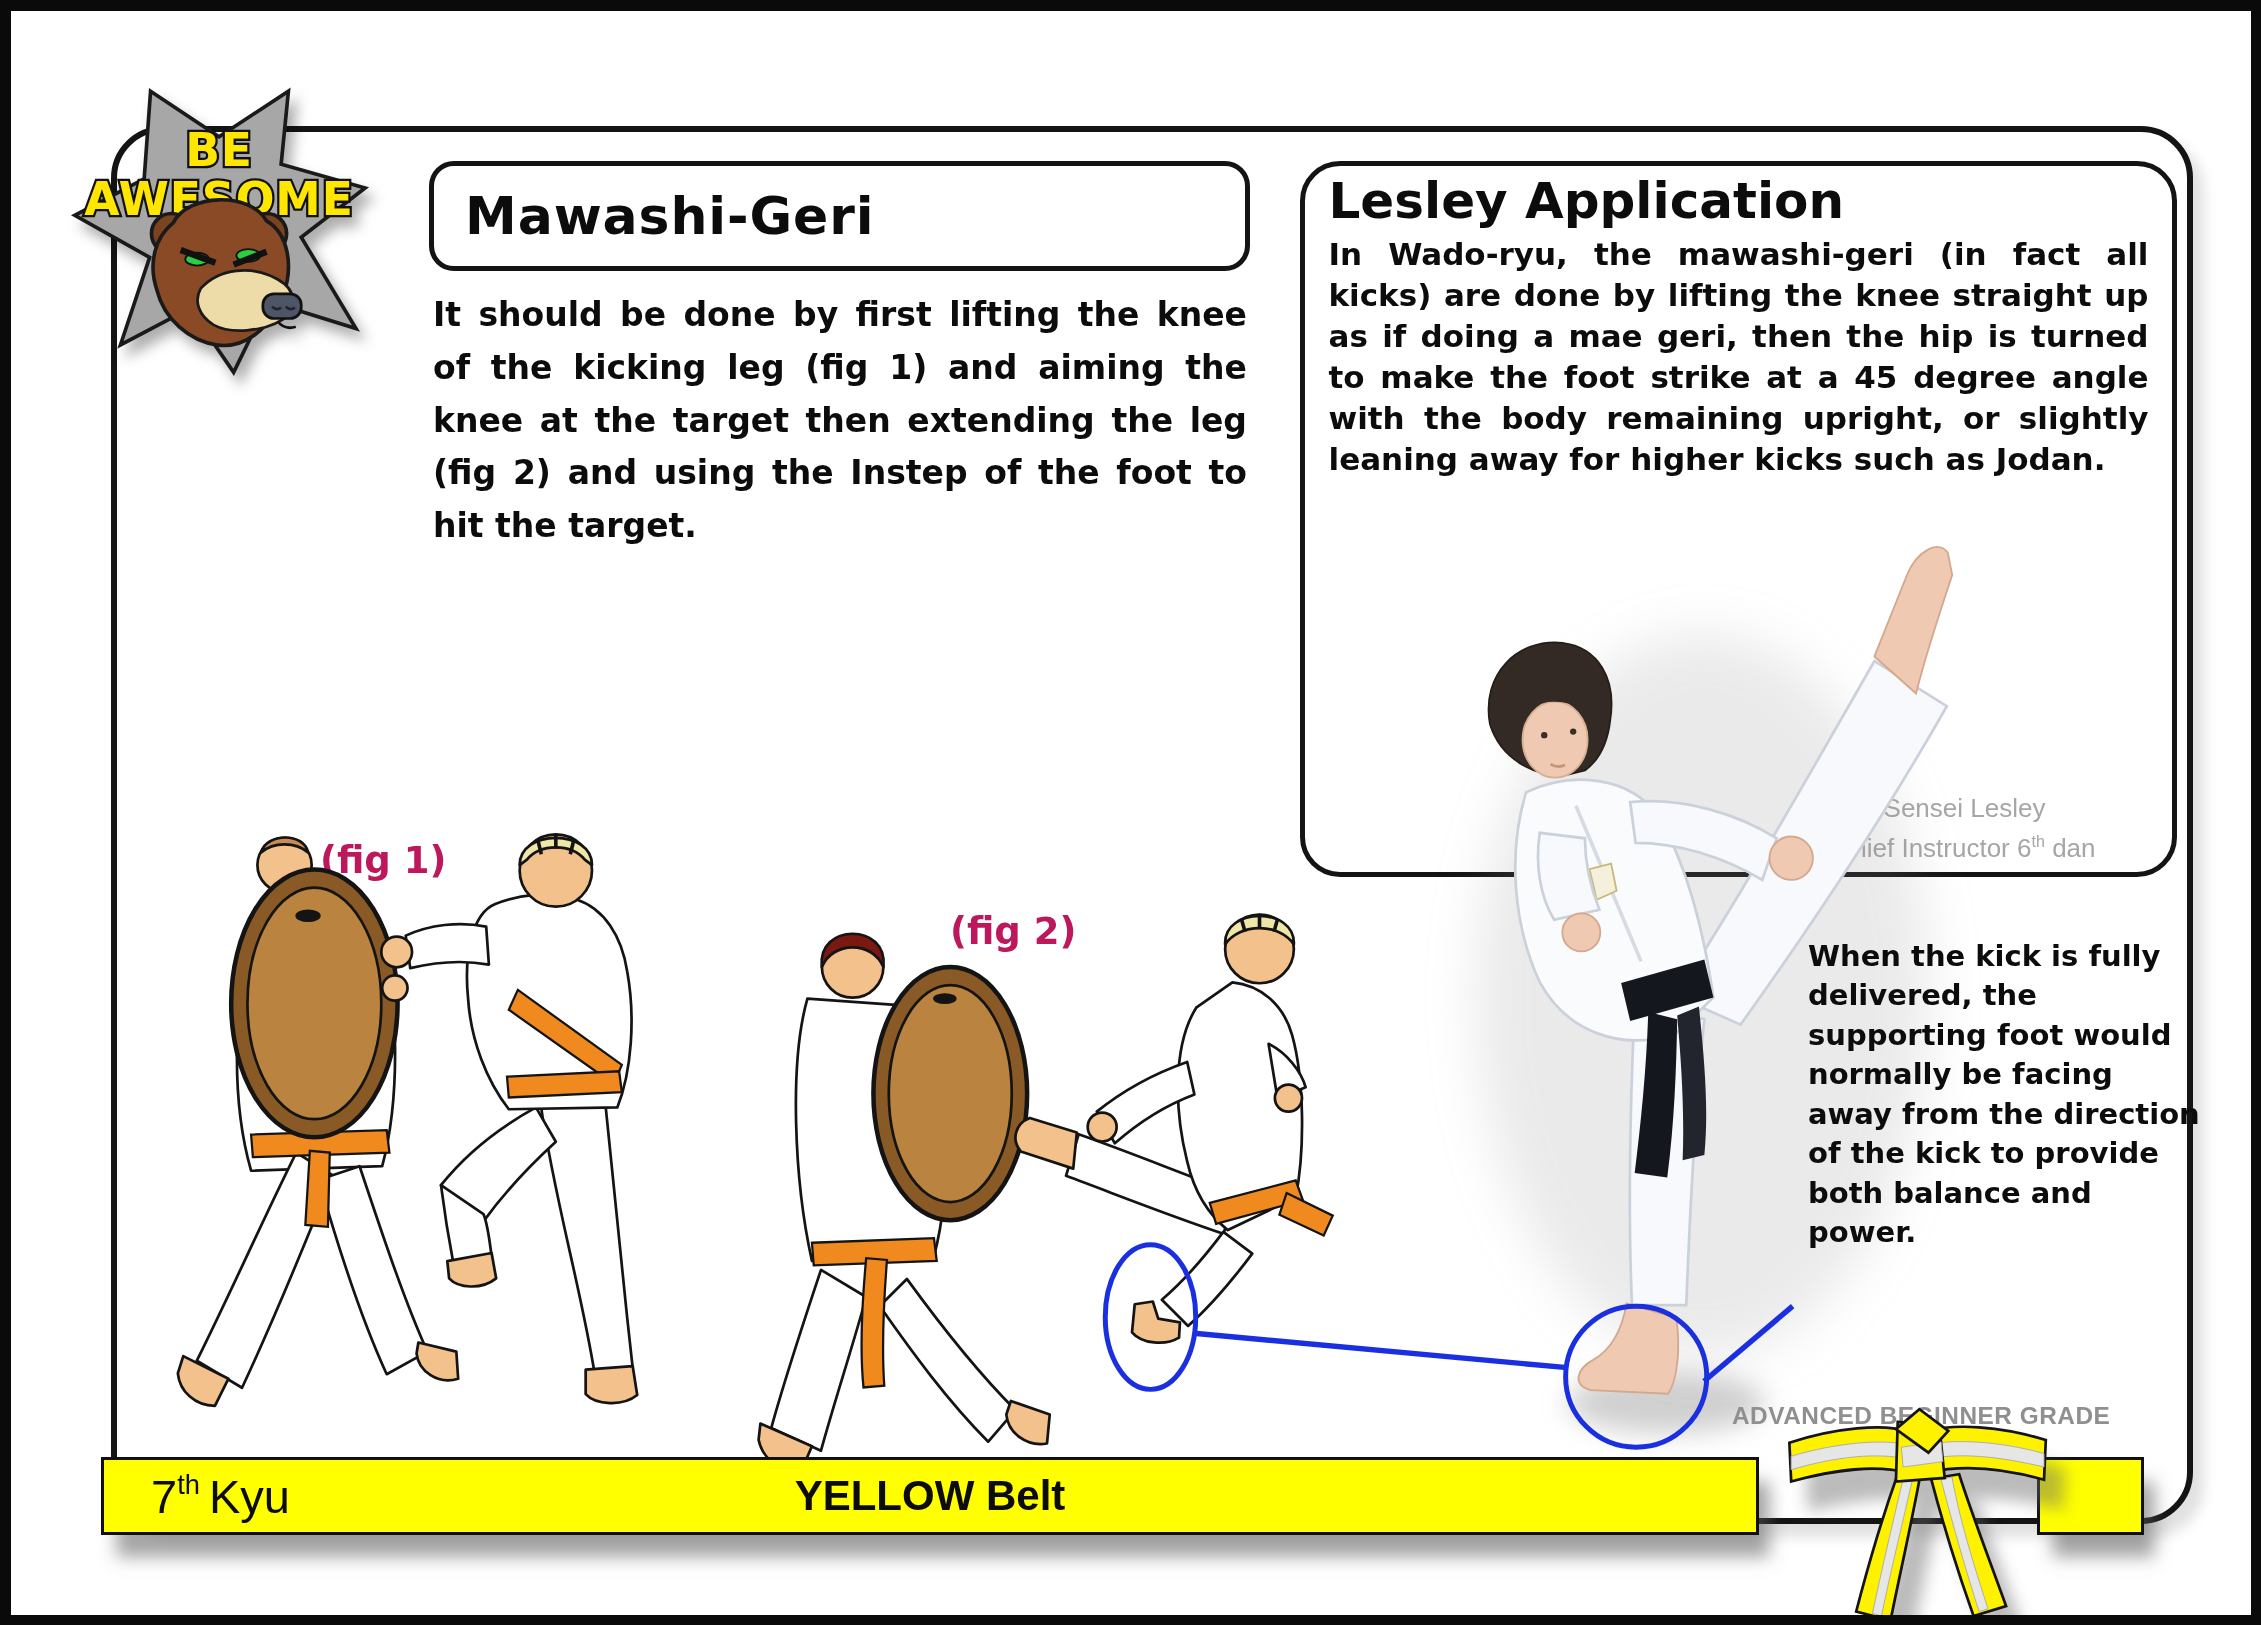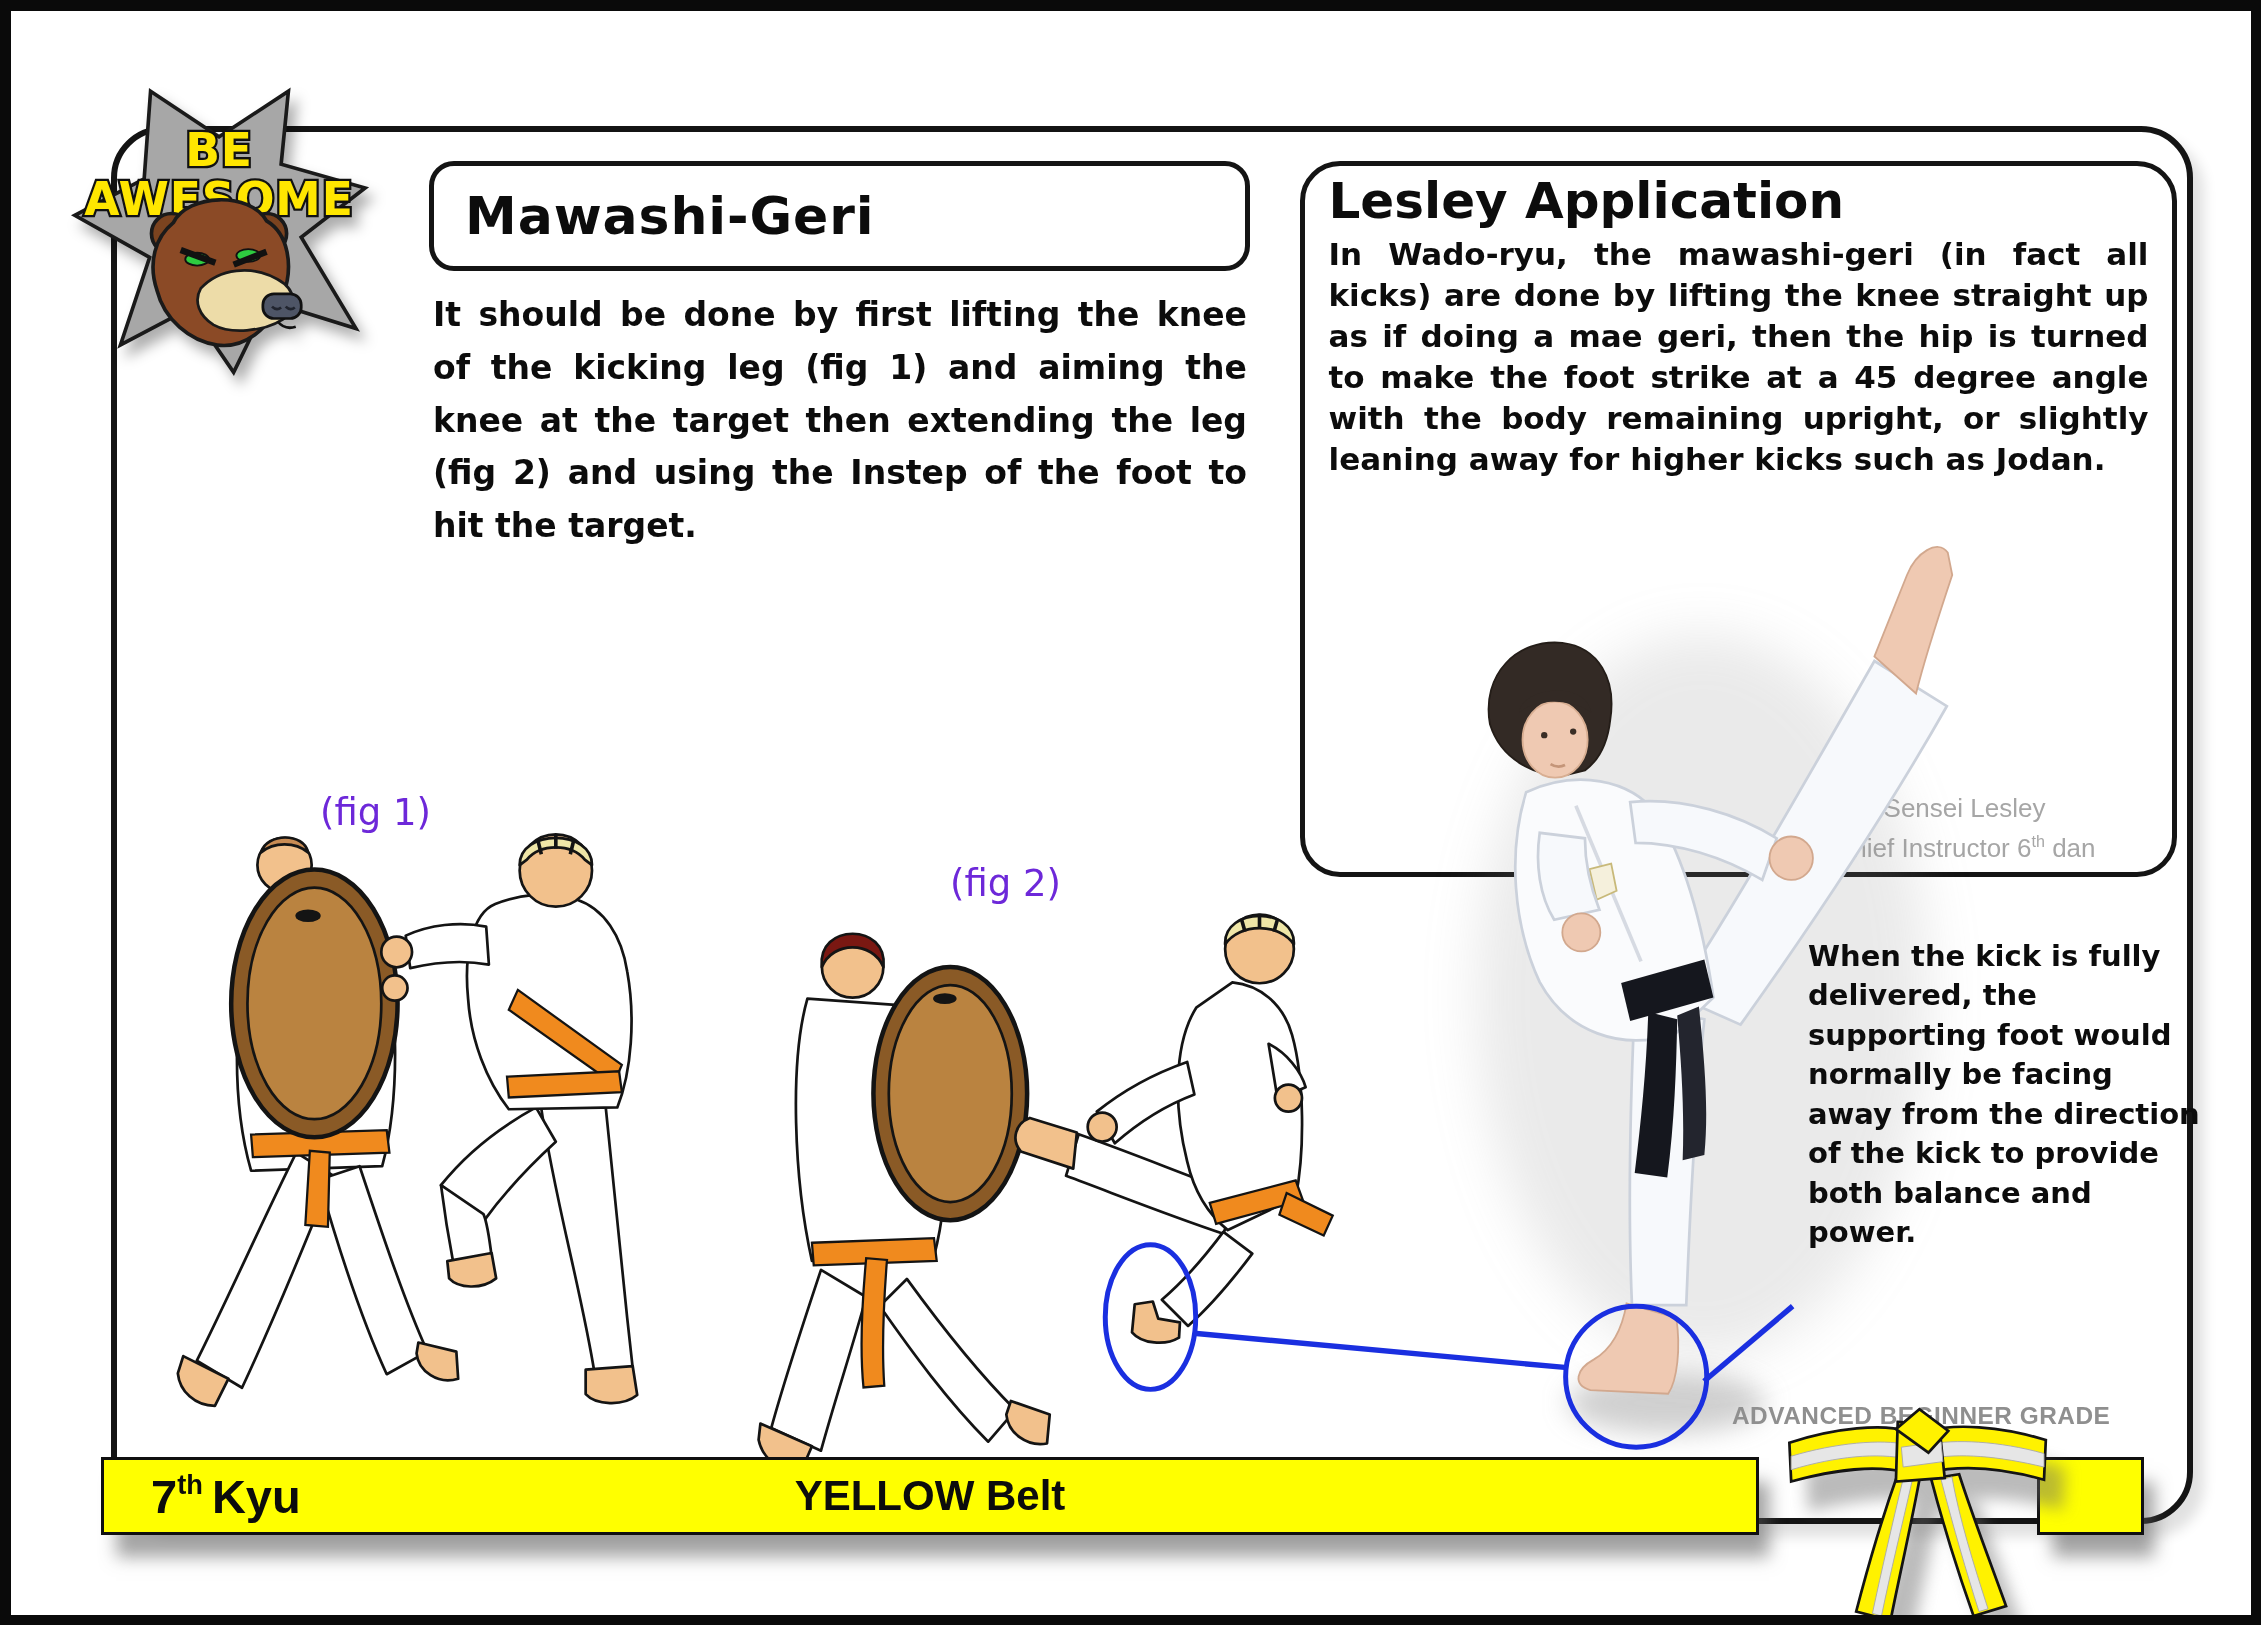--- a/index.html
+++ b/index.html
@@ -19,21 +19,21 @@
   
   .title-box{left:418px;top:150px;width:821px;height:110px;border:5.4px solid #141414;
              border-radius:25px;box-sizing:border-box;display:flex;align-items:center;
              padding-left:31px;background:#fff;}
   .title-box .t{font-size:52px;font-weight:bold;color:#0c0c0c;letter-spacing:0.9px;}
 
   
   .intro{left:422px;top:278px;width:814px;font-size:33px;font-weight:bold;color:#0c0c0c;
          line-height:1.6;text-align:justify;}
 
-  .fig-label{font-size:37px;font-weight:normal;color:#6d28d9;}
+  .fig-label{font-size:37px;font-weight:bold;color:#be185d;margin-top:48px;}
 
   
   .ca-box{left:1289px;top:150px;width:877px;height:716px;border:5.4px solid #141414;
           border-radius:40px;box-sizing:border-box;padding:7.2px 23.5px;background:#fff;}
   .ca-head{font-size:50px;font-weight:bold;color:#0c0c0c;line-height:1.15;}
   .ca-body{font-size:31px;font-weight:bold;color:#0c0c0c;line-height:1.32;text-align:justify;margin-top:3.6px;}
   .ca-credit{position:absolute;top:622px;right:40px;width:335px;text-align:center;
              font-family:"Liberation Sans", sans-serif;font-size:26px;color:#a6a6a6;line-height:1.55;}
   .ca-credit sup{font-size:0.62em;}
 
@@ -42,21 +42,21 @@
         line-height:1.36;text-align:left;}
 
   .grade{left:1721px;top:1391px;font-family:"Liberation Sans", sans-serif;font-size:24.4px;
          font-weight:bold;color:#8f8f8f;letter-spacing:0.5px;}
 
   
   .banner{top:1446px;height:78px;background:#FFFF00;border:3.6px solid #101010;box-sizing:border-box;
           box-shadow:12.7px 23.5px 16.3px -1.8px rgba(90,90,90,0.55);}
   .banner-left{left:90px;width:1658px;display:flex;align-items:center;}
   .banner-right{left:2026px;width:107px;}
-  .kyu{margin-left:47px;font-family:"Liberation Sans", sans-serif;font-size:47px;font-weight:bold;color:#0c0c0c;}
+  .kyu{margin-left:47px;font-family:"Liberation Sans", sans-serif;font-size:47px;font-weight:normal;color:#0c0c0c;}
   .kyu sup{font-size:0.58em;position:relative;top:-1.8px;}
   .kyu .w{margin-left:9px;}
   .belt-label{position:absolute;left:0;right:0;text-align:center;
               font-family:"Liberation Sans", sans-serif;font-size:42px;font-weight:bold;color:#0c0c0c;}
 
   .belt-knot{left:1771px;top:1382px;width:273px;height:242px;
              filter:drop-shadow(18px 29px 8.1px rgba(105,105,105,0.45));}
 
   .outline{stroke:#141414;stroke-width:3;stroke-linejoin:round;}
   .gi{fill:#ffffff;}

